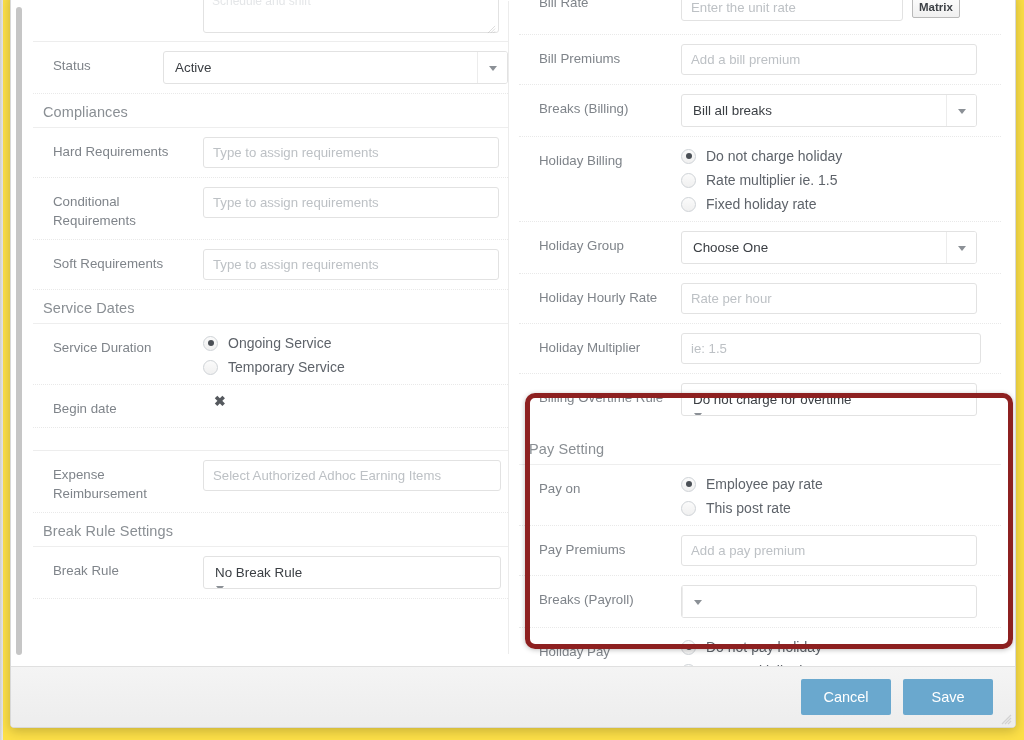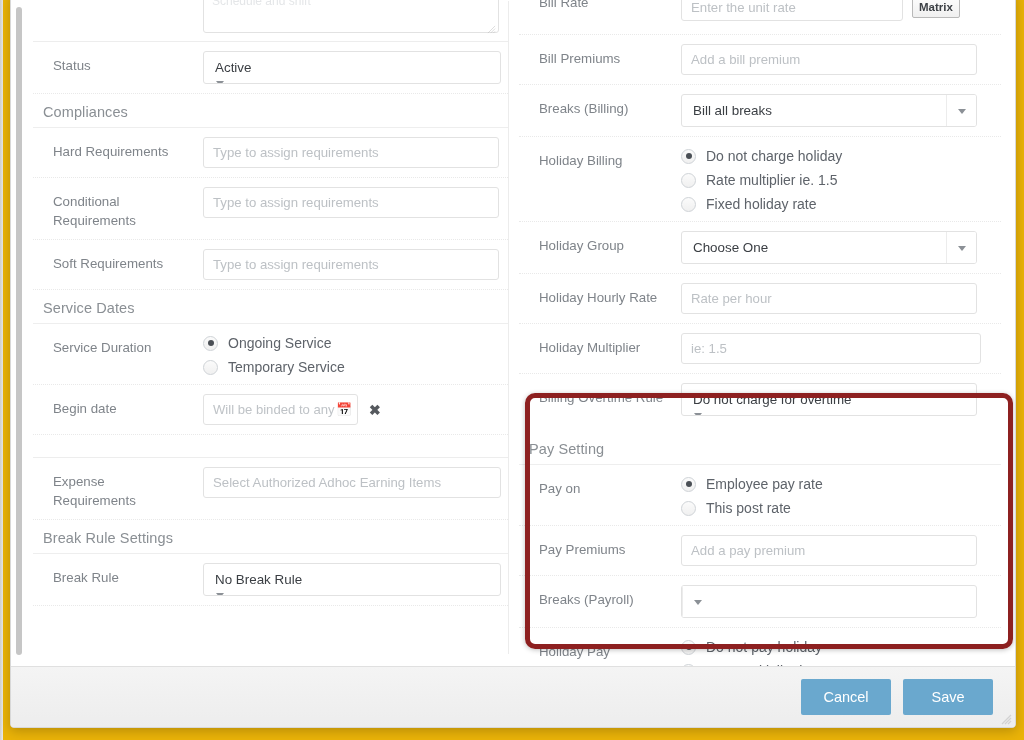--- a/index.html
+++ b/index.html
@@ -6,21 +6,21 @@
   html, body {
     margin: 0; padding: 0;
     width: 1024px; height: 740px;
     background: #f2f2f2;
     font-family: "Liberation Sans", sans-serif;
     overflow: hidden;
   }
   .screen {
     position: relative;
     width: 1024px; height: 740px;
-    background: #eab308;
+    background: #fde047;
     overflow: hidden;
   }
   
   .modal {
     position: absolute;
     left: 10px; top: -8px;
     width: 1006px; height: 736px;
     background: #ffffff;
     border: 1px solid #d8d8d8;
     border-radius: 4px;
@@ -305,21 +305,21 @@
               <svg class="ta-grip" viewBox="0 0 10 10">
                 <path d="M9,1 L1,9 M9,4 L4,9 M9,7 L7,9" stroke="#b4b4b4" stroke-width="1" fill="none"></path>
               </svg>
             </div>
           </div>
         </div>
 
         <div class="row solid-top">
           <div class="lbl">Status</div>
           <div class="ctl">
-            <div class="sel" style="width:298px;flex-direction:column;">
+            <div class="sel" style="width:345px;">
               <div class="val">Active</div>
               <div class="caret">
                   <i></i>
                 </div>
             </div>
           </div>
         </div>
 
         <div class="section-head">Compliances</div>
 
@@ -359,35 +359,31 @@
                 <span class="rl">Temporary Service</span>
               </div>
             </div>
           </div>
         </div>
 
         <div class="row">
           <div class="lbl">Begin date</div>
           <div class="ctl">
             <div class="date-wrap">
-              <div class="date-inp">
-                <span>Will be binded to any</span>
-                <span class="cal-ico">📅</span>
-              </div>
               <span class="clear-x">✖</span>
             </div>
           </div>
         </div>
 
         <div class="spacer-block"></div>
 
         <div class="row solid-top">
           <div class="lbl">
             <div>Expense</div>
-            <div>Requirements</div>
+            <div>Reimbursement</div>
           </div>
           <div class="ctl">
             <input class="inp" style="width: 298px;" placeholder="Select Authorized Adhoc Earning Items">
           </div>
         </div>
 
         <div class="section-head">Break Rule Settings</div>
 
         <div class="row">
           <div class="lbl">Break Rule</div>

